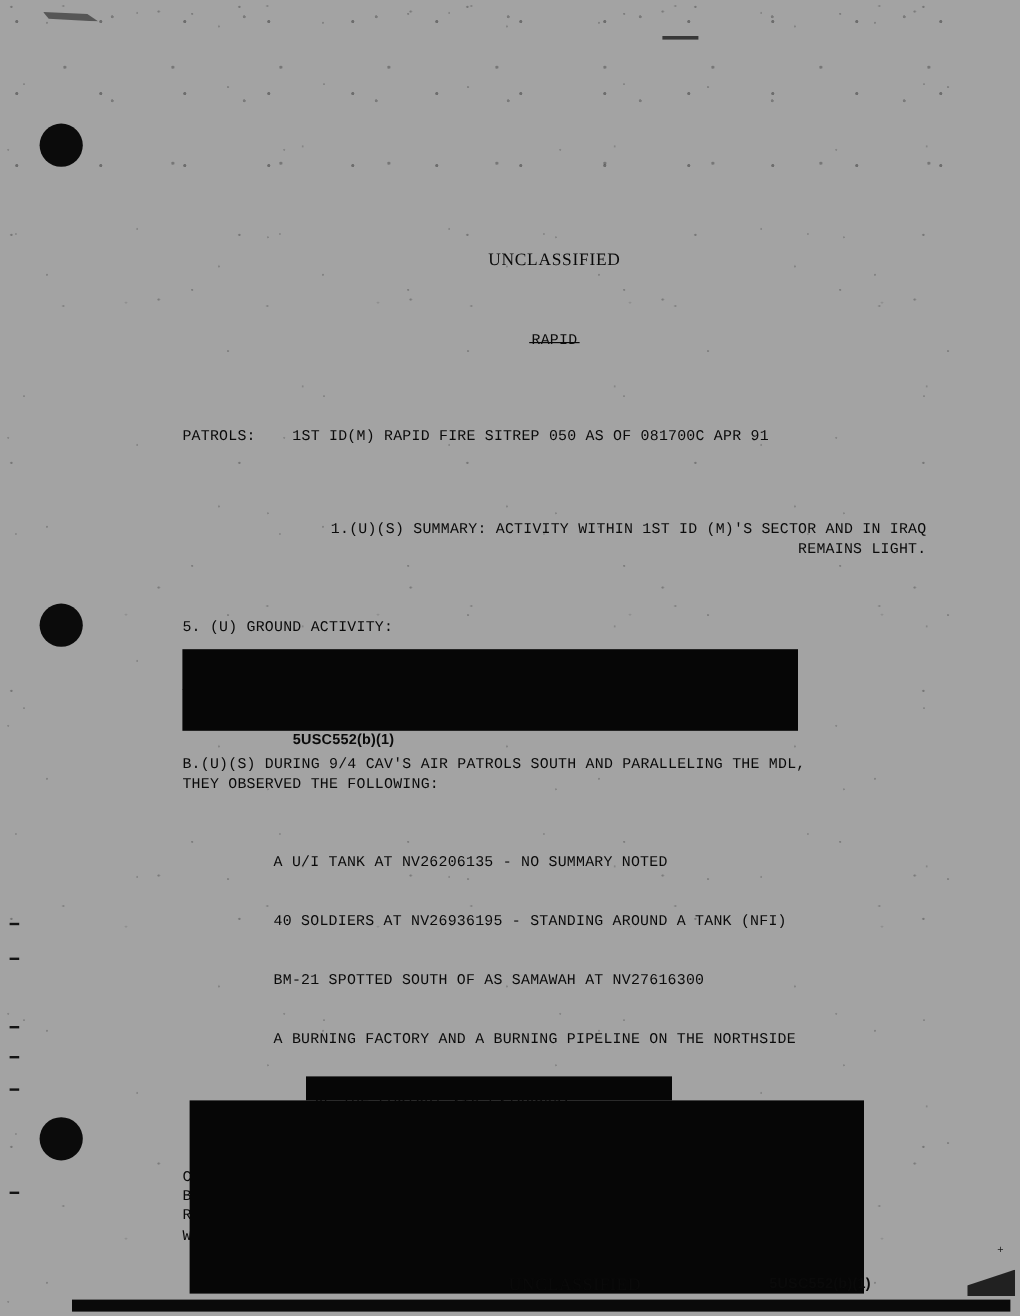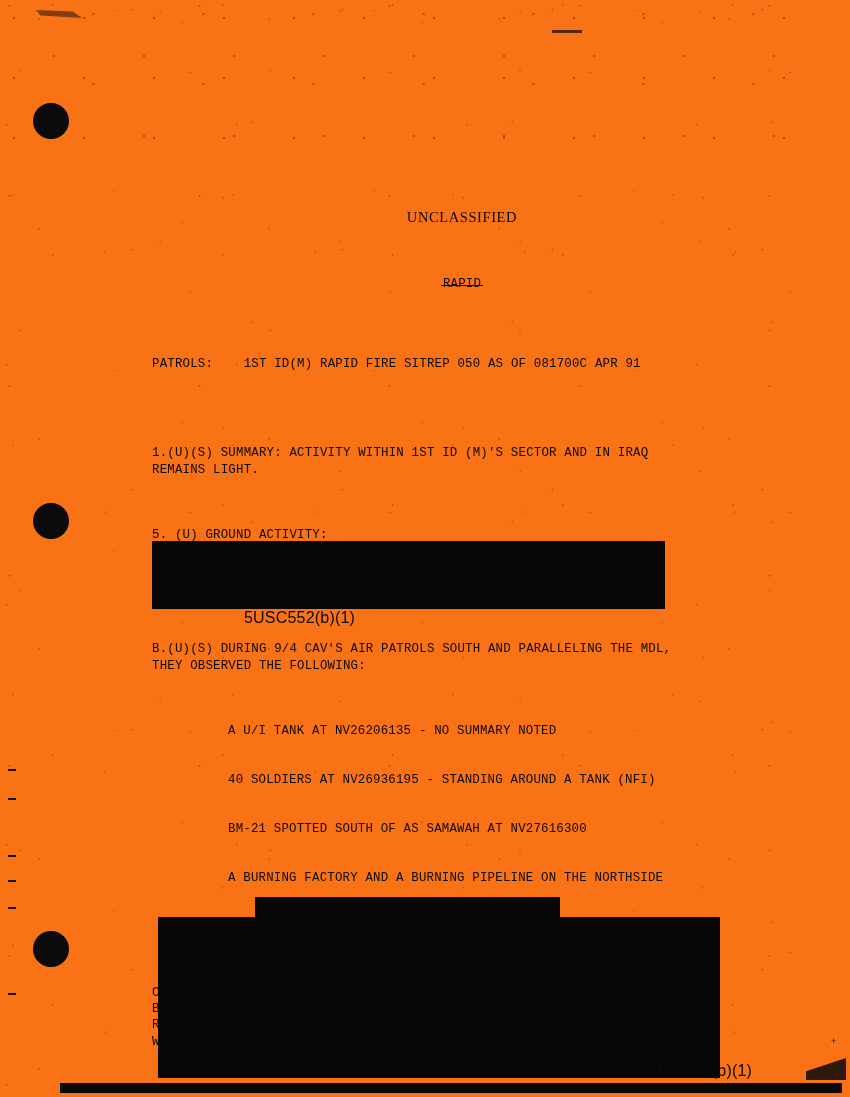--- a/index.html
+++ b/index.html
@@ -4,21 +4,21 @@
 <style>
   html, body {
     margin: 0;
     padding: 0;
     background: #ffffff;
   }
   #page {
     position: relative;
     width: 850px;
     height: 1097px;
-    background: #f97316;
+    background: #a3a3a3;
     overflow: hidden;
     font-family: "Liberation Mono", monospace;
   }
   
   .grain {
     position: absolute;
     inset: 0;
     pointer-events: none;
     background-image:
       radial-gradient(circle at 5% 3%, rgba(0,0,0,0.55) 0.7px, transparent 1.2px),
@@ -102,23 +102,23 @@
   .indent-b { padding-left: 110px; }
 
   
   .redaction {
     position: absolute;
     background: #060606;
   }
   .stamp {
     position: absolute;
     font-family: "Liberation Sans", sans-serif;
-    font-weight: normal;
+    font-weight: bold;
     color: #0a0a0a;
-    font-size: 16px;
+    font-size: 12px;
     letter-spacing: 0.2px;
   }
   .footer-line {
     position: absolute;
     font-family: "Liberation Serif", serif;
     font-size: 14.5px;
     letter-spacing: 0.6px;
     color: #0a0a0a;
   }
   .bottom-bar {
@@ -161,21 +161,21 @@
   <div class="margin-tick" style="left:8px; top:993px;"></div>
 
   <div class="doc-text">
 
     <span class="line serif center">UNCLASSIFIED</span>
 
     <span class="line center" style="margin-top:2px;"><span class="strike">RAPID</span></span>
 
     <span class="line" style="margin-top:14px;"><span>PATROLS:</span>    <span>1ST ID(M) RAPID FIRE SITREP 050 AS OF 081700C APR 91</span></span>
 
-    <span class="line" style="margin-top:24px;">1.(U)(S) SUMMARY: ACTIVITY WITHIN 1ST ID (M)'S SECTOR AND IN IRAQ
+    <span class="line" style="margin-top:12px;text-align:right;">1.(U)(S) SUMMARY: ACTIVITY WITHIN 1ST ID (M)'S SECTOR AND IN IRAQ
 REMAINS LIGHT.</span>
 
     <span class="line">5. (U) GROUND ACTIVITY:</span>
     <span class="line">A. (U)  WITH THE EXCEPTION OF 4TH BDE, NONE OF 1ST ID'S SUBORDINATE
 UNITS, 1 AD, 3AD, AND VII CORPS HAD ANYTHING SIGNIFICANT TO REPORT.</span>
     <span class="line">B.(U)(S) DURING 9/4 CAV'S AIR PATROLS SOUTH AND PARALLELING THE MDL,
 THEY OBSERVED THE FOLLOWING:</span>
 
     <span class="line indent-a">A U/I TANK AT NV26206135 - NO SUMMARY NOTED</span>
     <span class="line indent-a">40 SOLDIERS AT NV26936195 - STANDING AROUND A TANK (NFI)</span>

